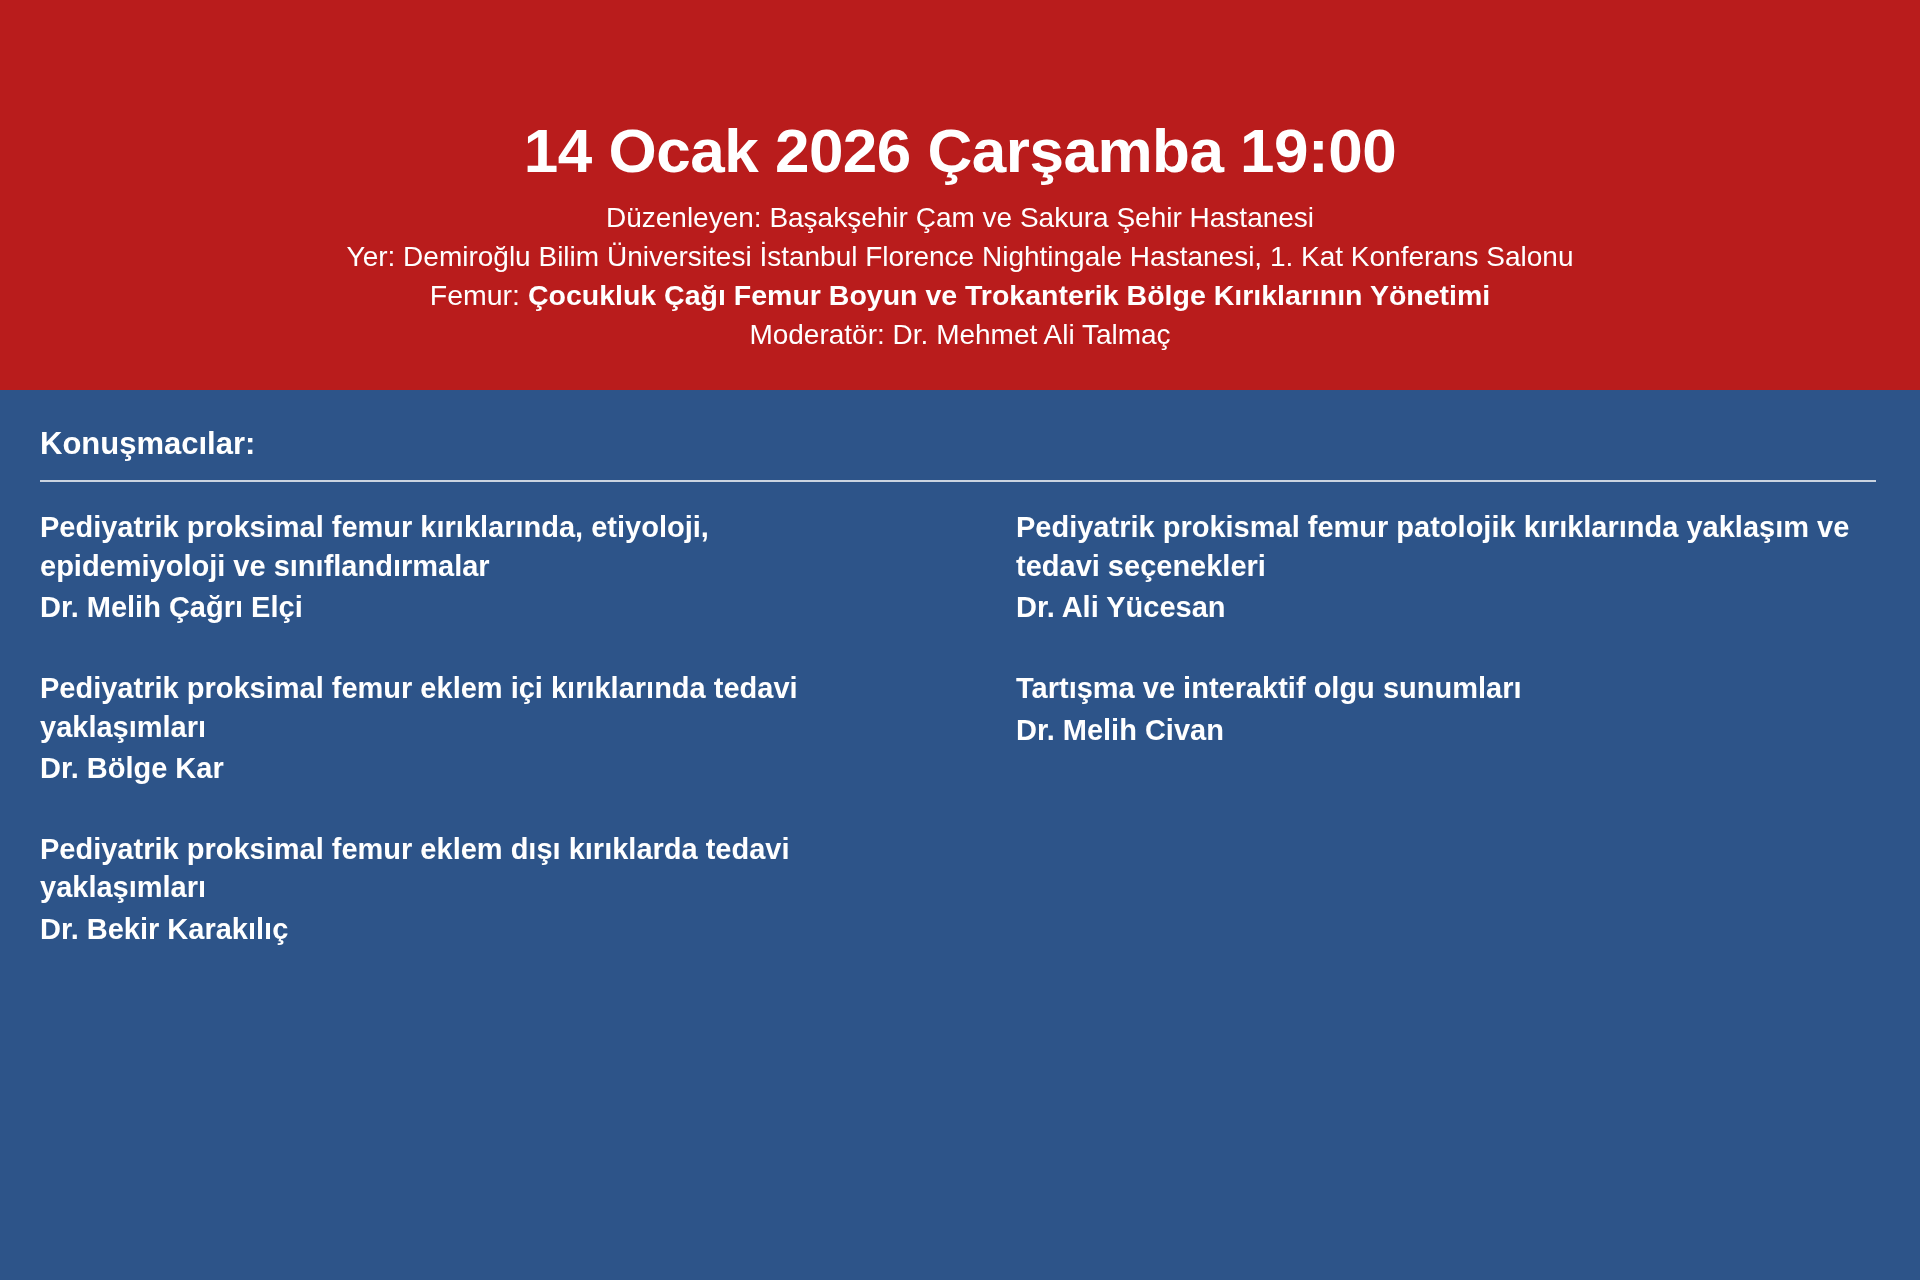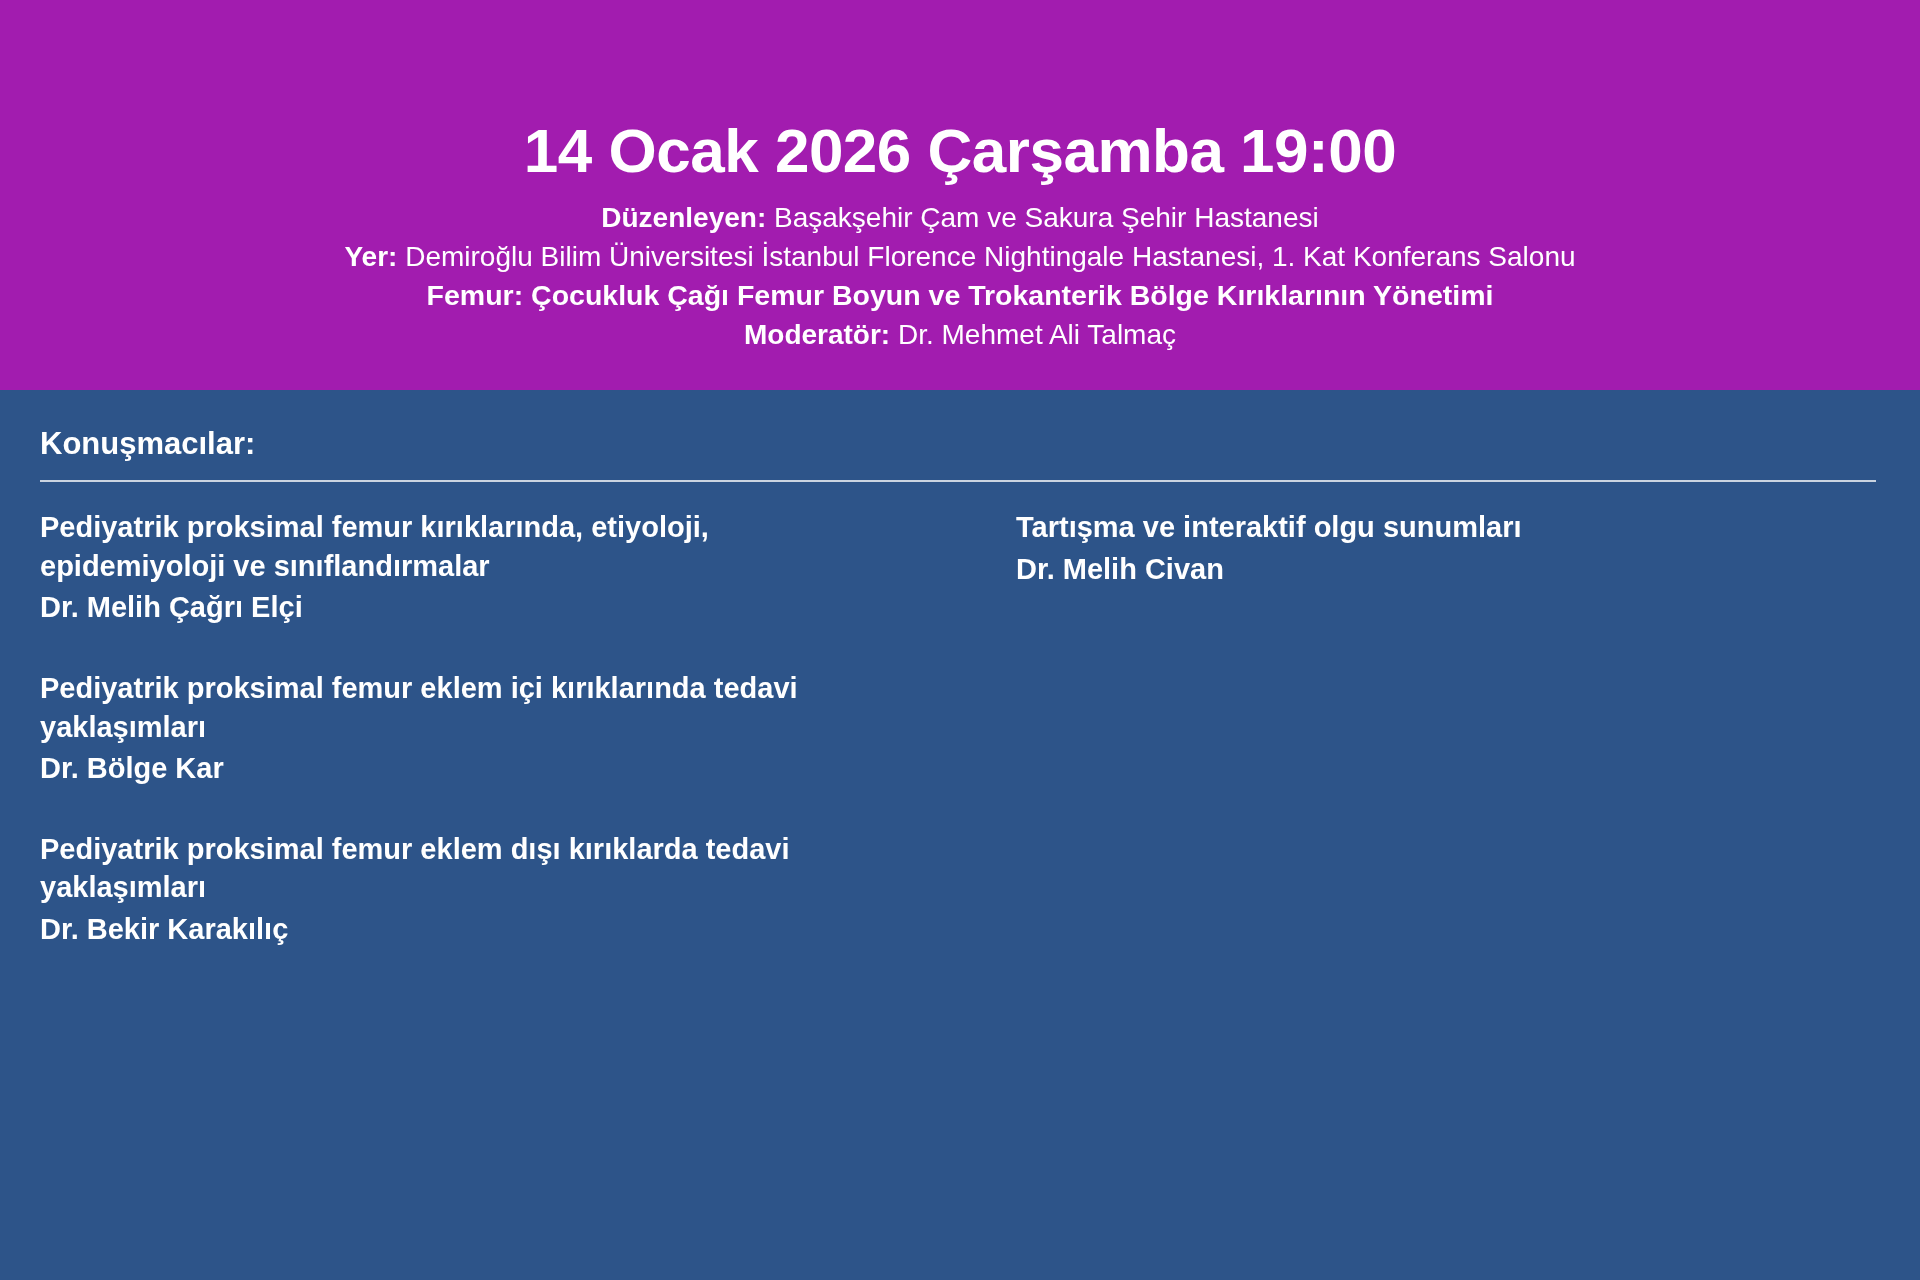--- a/index.html
+++ b/index.html
@@ -17,42 +17,42 @@
     width: 1920px;
     height: 1280px;
     position: relative;
     background: #ffffff;
     display: flex;
     flex-direction: column;
   }
 
   
   .header {
-    background: #a21caf;
+    background: #b91c1c;
     color: #ffffff;
     padding: 118px 40px 36px 40px;
     text-align: center;
     box-sizing: border-box;
   }
   .header .title {
     font-size: 62px;
     font-weight: bold;
     letter-spacing: -0.5px;
     line-height: 1.05;
     margin: 0 0 16px 0;
     white-space: nowrap;
   }
   .meta-line {
     font-size: 28px;
     line-height: 1.38;
     font-weight: normal;
     white-space: nowrap;
   }
   .meta-line .lbl {
-    font-weight: bold;
+    font-weight: normal;
   }
   .meta-line.topic {
     font-weight: bold;
     font-size: 28.5px;
   }
   .meta-line.topic .val {
     font-weight: bold;
   }
 
   
@@ -142,20 +142,24 @@
           <div class="talk-speaker">Dr. Bölge Kar</div>
         </div>
         <div class="talk">
           <div class="talk-title">Pediyatrik proksimal femur eklem dışı kırıklarda tedavi yaklaşımları</div>
           <div class="talk-speaker">Dr. Bekir Karakılıç</div>
         </div>
       </div>
 
       <div class="col">
         <div class="talk">
+          <div class="talk-title">Pediyatrik prokismal femur patolojik kırıklarında yaklaşım ve tedavi seçenekleri</div>
+          <div class="talk-speaker">Dr. Ali Yücesan</div>
+        </div>
+        <div class="talk">
           <div class="talk-title">Tartışma ve interaktif olgu sunumları</div>
           <div class="talk-speaker">Dr. Melih Civan</div>
         </div>
       </div>
 
     </div>
   </div>
 
 </div>
 

